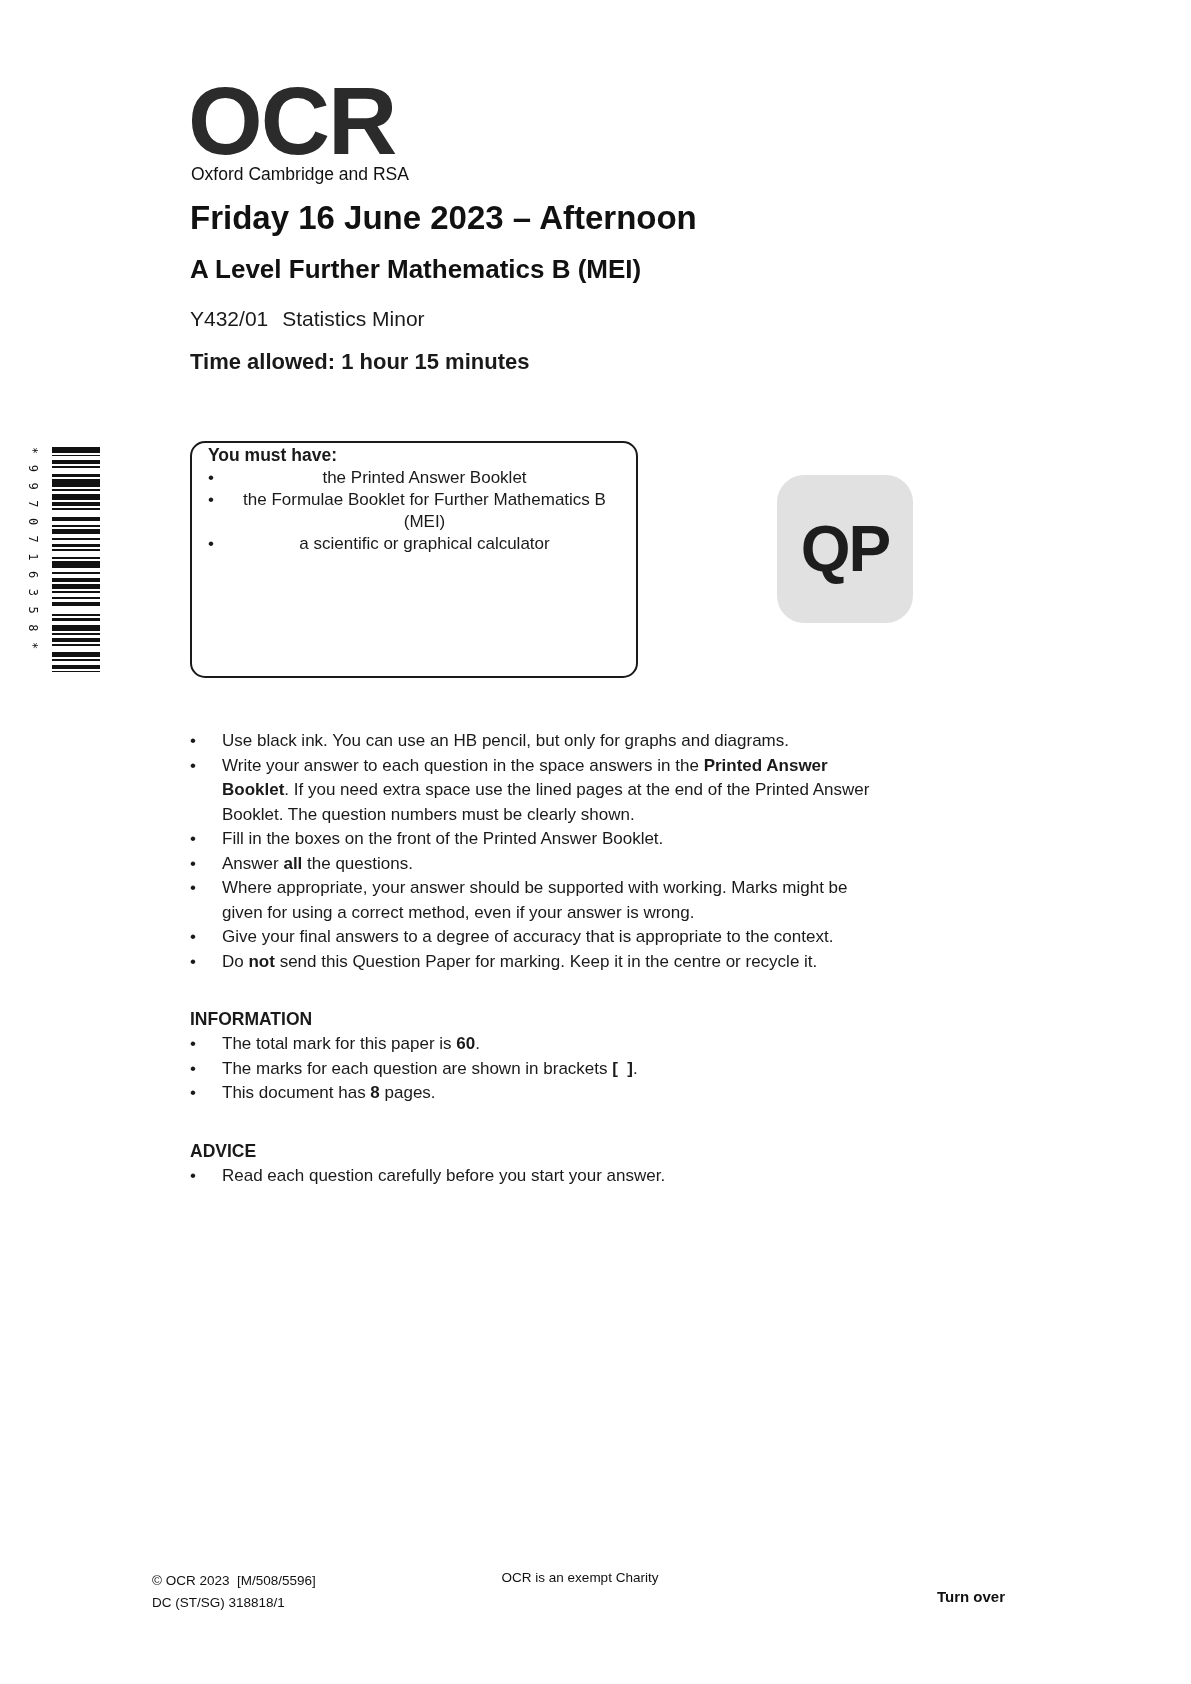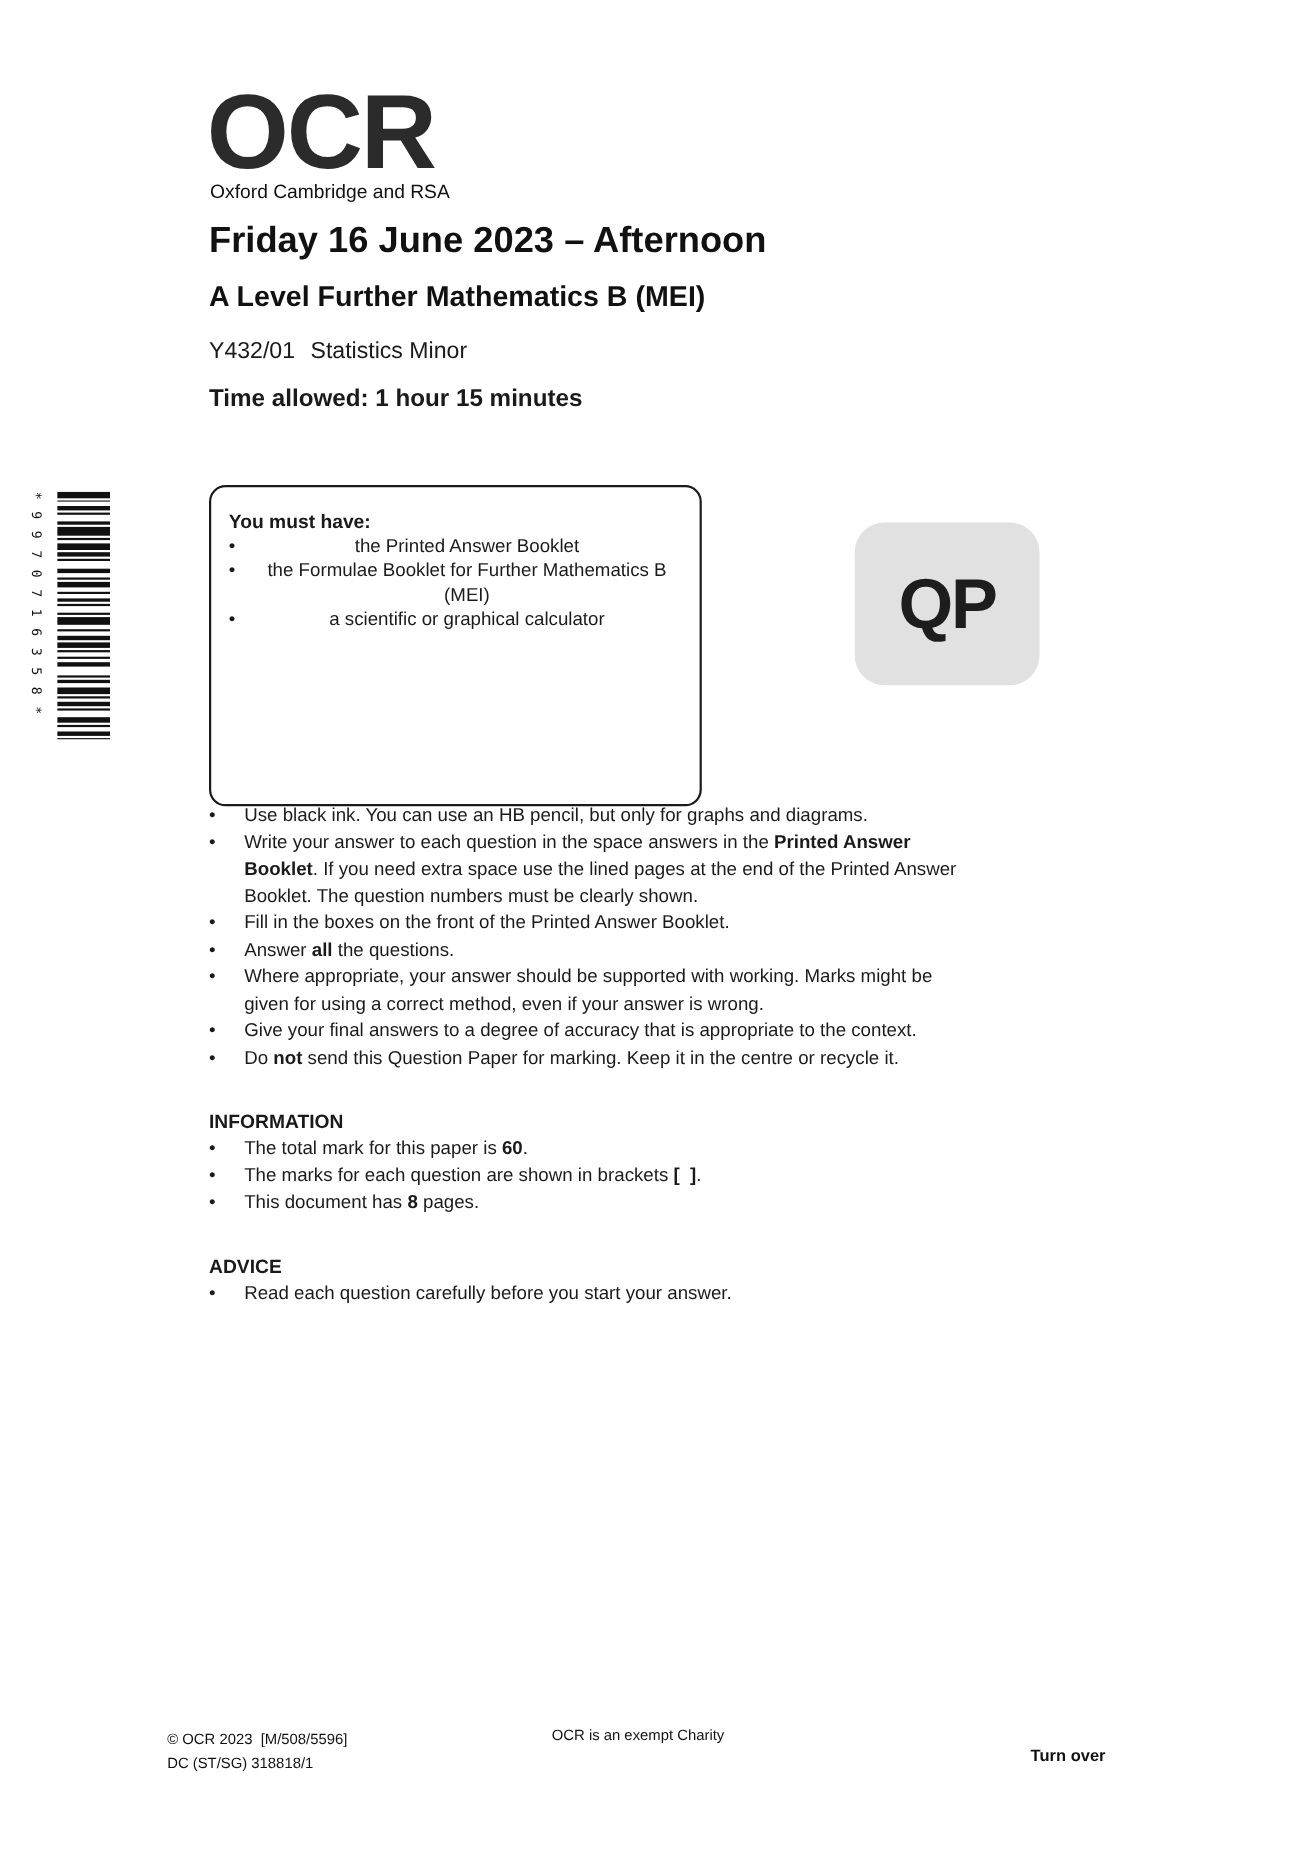--- a/index.html
+++ b/index.html
@@ -29,32 +29,32 @@
   .barcode-bars { position:absolute; left:52px; top:447px; width:48px; height:225px; overflow:hidden; }
   .barcode-bars div { width:100%; }
   .barcode-digits {
     position:absolute; left:40px; top:447px; width:225px;
     font-family:"DejaVu Sans Mono", monospace; font-size:12px; letter-spacing:10.5px;
     transform-origin:0 0; transform:rotate(90deg); color:#111; white-space:nowrap;
   }
 
   
   .must-have-box {
-    position:absolute; left:190px; top:441px; width:448px; height:292px;
+    position:absolute; left:190px; top:441px; width:448px; height:237px;
     border:2.5px solid #1a1a1a; border-radius:15px; box-sizing:border-box;
-    padding:20px 12px 0 16px; background:#fff;
+    padding:1px 12px 0 16px; background:#fff;
   }
   .box-title { font-size:17.5px; font-weight:bold; line-height:22px; margin:0 0 1px 0; }
   .box-list .bullet-item { font-size:17px; line-height:22px; display:flex; }
   .box-list .dot { width:17px; flex:none; }
   .box-list .bullet-text { flex:1; white-space:pre-wrap;text-align:center; }
 
   
   .qp-badge {
-    position:absolute; left:777px; top:475px; width:168px; height:148px;
+    position:absolute; left:777px; top:475px; width:136px; height:148px;
     background:#e1e1e1; border-radius:27px;
     display:flex; align-items:center; justify-content:center;
   }
   .qp-label { font-size:64px; font-weight:bold; letter-spacing:-2px; color:#1d1d1d; }
 
   
   .main { position:absolute; left:190px; top:729px; width:830px; }
   .section { margin:0 0 33px 0; }
   .section-heading { font-size:17.5px; font-weight:bold; line-height:25px; margin:0; }
   .section .bullet-item { display:flex; font-size:17px; line-height:24.5px; }

